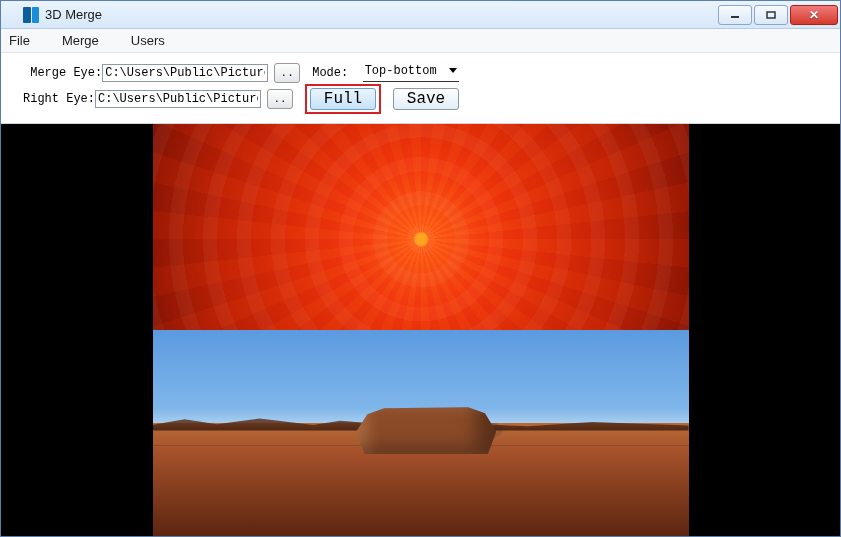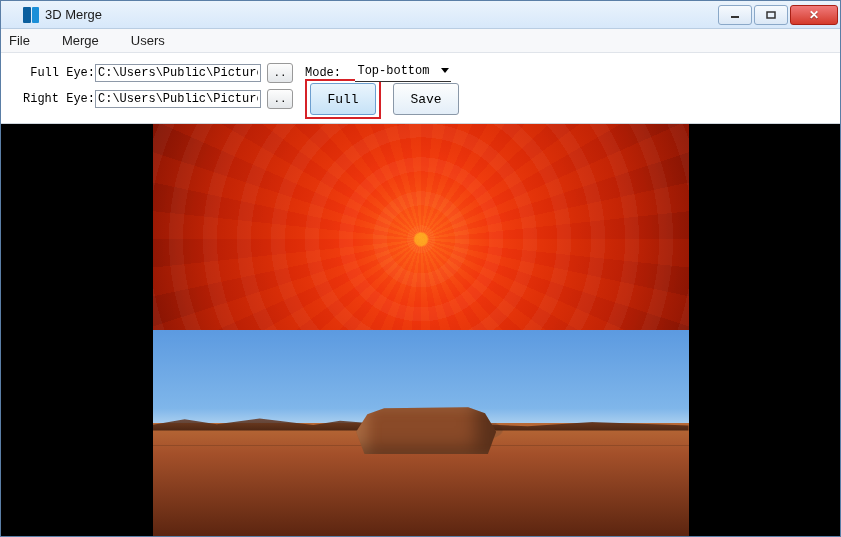--- a/index.html
+++ b/index.html
@@ -137,26 +137,26 @@
     border-top:5px solid #000;
     pointer-events:none;
   }
   .full-wrap {
     border:2px solid #d62127;
     padding:2px 3px;
     margin-left:12px;
     display:inline-flex;
   }
   .std-btn {
-    width:66px; height:32px;
+    width:66px; height:22px;
     border:1px solid #8a98a8;
     border-radius:3px;
     background:linear-gradient(#fdfefe,#e3eef8);
     font-family:"Courier New",monospace;
-    font-size:13px;
+    font-size:16px;
     cursor:pointer;
     display:flex;align-items:center;justify-content:center;text-align:center;
   }
   .full-btn {
     background:linear-gradient(#eaf5fd,#c6e2f7);
     border-color:#6c9ecf;
   }
   .preview {
     flex:1;
     background:#000;
@@ -237,21 +237,21 @@
   </div>
 
   <div class="menubar">
     <span>File</span>
     <span>Merge</span>
     <span>Users</span>
   </div>
 
   <div class="toolbar">
     <div class="row">
-      <span class="lbl"> Full Eye:</span>
+      <span class="lbl"> Merge Eye:</span>
       <input class="path-input" value="C:\Users\Public\Pictures\Sa" style="">
       <div class="browse-btn">..</div>
       <span class="lbl" style="margin-left:12px;"><span>Mode:</span>&nbsp;&nbsp;</span>
       <div class="mode-wrap">
         <div class="mode-select">Top-bottom</div>
         <div class="caret"></div>
       </div>
     </div>
     <div class="row">
       <span class="lbl">Right Eye:</span>

